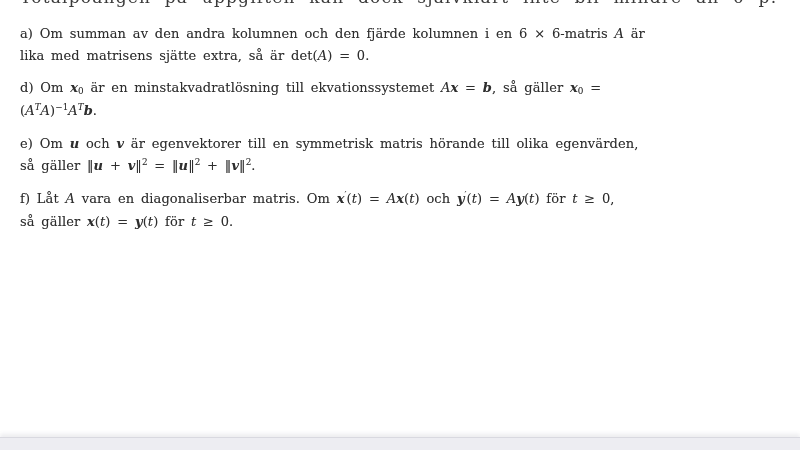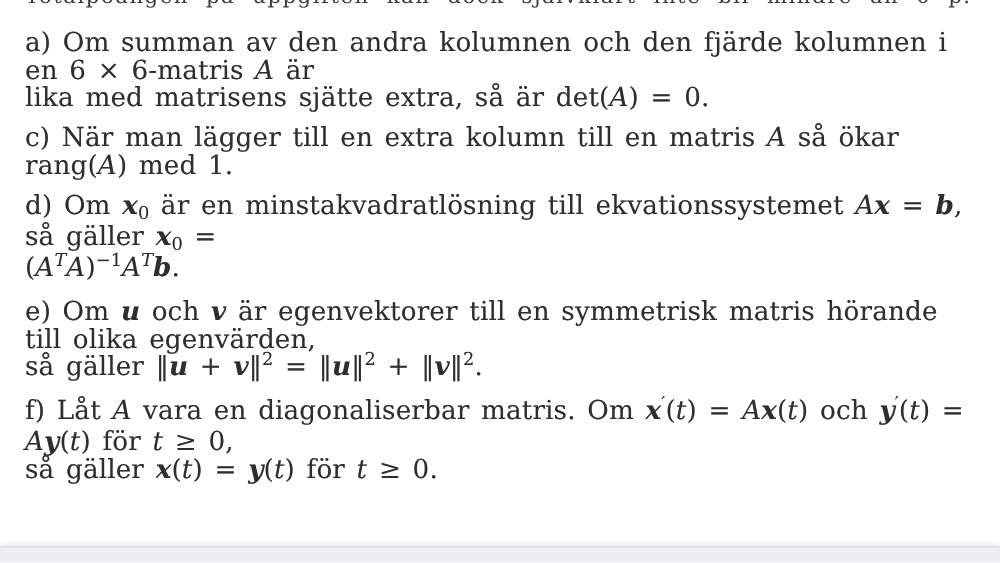--- a/index.html
+++ b/index.html
@@ -33,21 +33,21 @@
     left: 0;
     white-space: nowrap;
     font-size: 17px;
     line-height: 22px;
     letter-spacing: 1.2px;
     word-spacing: 7px;
     color: #3a3a3a;
   }
   .stmt {
     margin: 0 0 10px 0;
-    font-size: 21px;
+    font-size: 13px;
     line-height: 22px;
     letter-spacing: 0.1px;
     word-spacing: 2.5px;
     text-shadow: 0 0 0.5px rgba(45,45,45,0.35);
   }
   .stmt.first {
     margin-top: 15px;
   }
   .seg-r { font-style: normal; }
   .seg-i { font-style: italic; }
@@ -72,21 +72,20 @@
 
 <div class="page">
 
   <div class="clip-line">
     <div class="inner">Totalpoängen på uppgiften kan dock självklart inte bli mindre än 0 p.</div>
   </div>
 
   <p class="stmt first"><span class="seg-r">a) Om summan av den andra kolumnen och den fjärde kolumnen i en 6 × 6-matris </span><span class="seg-i">A</span><span class="seg-r"> är</span><br><span class="seg-r">lika med matrisens sjätte extra, så är det(</span><span class="seg-i">A</span><span class="seg-r">) = 0.</span></p>
 
 
-  <p class="stmt"><span class="seg-r">c) När man lägger till en extra kolumn till en matris </span><span class="seg-i">A</span><span class="seg-r"> så ökar rang(</span><span class="seg-i">A</span><span class="seg-r">) med 1.</span></p>
 
   <p class="stmt"><span class="seg-r">d) Om </span><span class="seg-b">x</span><span class="seg-sub">0</span><span class="seg-r"> är en minstakvadratlösning till ekvationssystemet </span><span class="seg-i">A</span><span class="seg-b">x</span><span class="seg-r"> = </span><span class="seg-b">b</span><span class="seg-r">, så gäller </span><span class="seg-b">x</span><span class="seg-sub">0</span><span class="seg-r"> =</span><br><span class="seg-r">(</span><span class="seg-i">A</span><span class="seg-supi">T</span><span class="seg-i">A</span><span class="seg-r">)</span><span class="seg-sup">−1</span><span class="seg-i">A</span><span class="seg-supi">T</span><span class="seg-b">b</span><span class="seg-r">.</span></p>
 
   <p class="stmt"><span class="seg-r">e) Om </span><span class="seg-b">u</span><span class="seg-r"> och </span><span class="seg-b">v</span><span class="seg-r"> är egenvektorer till en symmetrisk matris hörande till olika egenvärden,</span><br><span class="seg-r">så gäller ‖</span><span class="seg-b">u</span><span class="seg-r"> + </span><span class="seg-b">v</span><span class="seg-r">‖</span><span class="seg-sup">2</span><span class="seg-r"> = ‖</span><span class="seg-b">u</span><span class="seg-r">‖</span><span class="seg-sup">2</span><span class="seg-r"> + ‖</span><span class="seg-b">v</span><span class="seg-r">‖</span><span class="seg-sup">2</span><span class="seg-r">.</span></p>
 
   <p class="stmt"><span class="seg-r">f) Låt </span><span class="seg-i">A</span><span class="seg-r"> vara en diagonaliserbar matris. Om </span><span class="seg-b">x</span><span class="seg-sup">′</span><span class="seg-r">(</span><span class="seg-i">t</span><span class="seg-r">) = </span><span class="seg-i">A</span><span class="seg-b">x</span><span class="seg-r">(</span><span class="seg-i">t</span><span class="seg-r">) och </span><span class="seg-b">y</span><span class="seg-sup">′</span><span class="seg-r">(</span><span class="seg-i">t</span><span class="seg-r">) = </span><span class="seg-i">A</span><span class="seg-b">y</span><span class="seg-r">(</span><span class="seg-i">t</span><span class="seg-r">) för </span><span class="seg-i">t</span><span class="seg-r"> ≥ 0,</span><br><span class="seg-r">så gäller </span><span class="seg-b">x</span><span class="seg-r">(</span><span class="seg-i">t</span><span class="seg-r">) = </span><span class="seg-b">y</span><span class="seg-r">(</span><span class="seg-i">t</span><span class="seg-r">) för </span><span class="seg-i">t</span><span class="seg-r"> ≥ 0.</span></p>
 
 </div>
 
 <div class="bottom-bar"></div>

